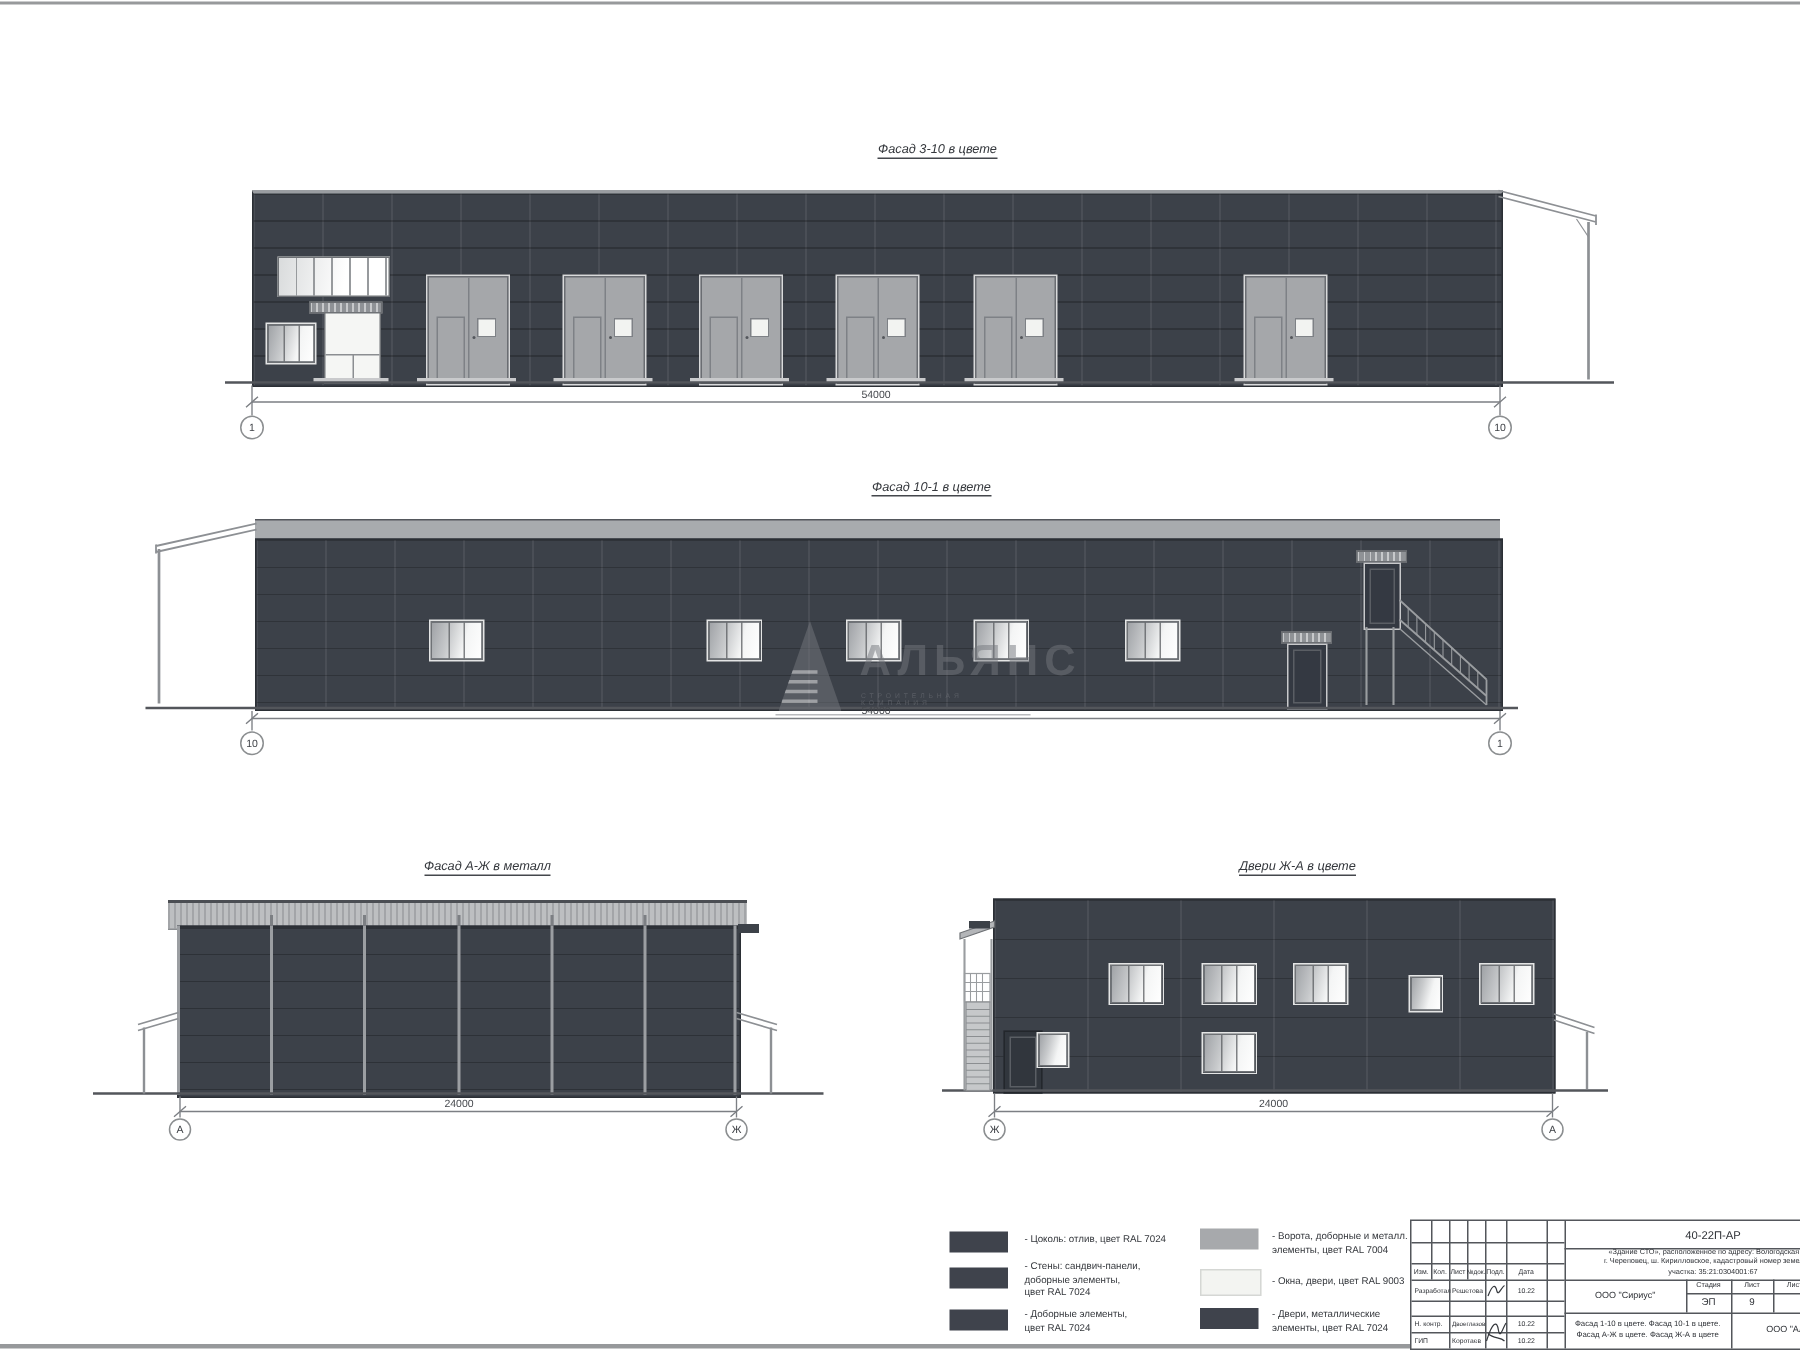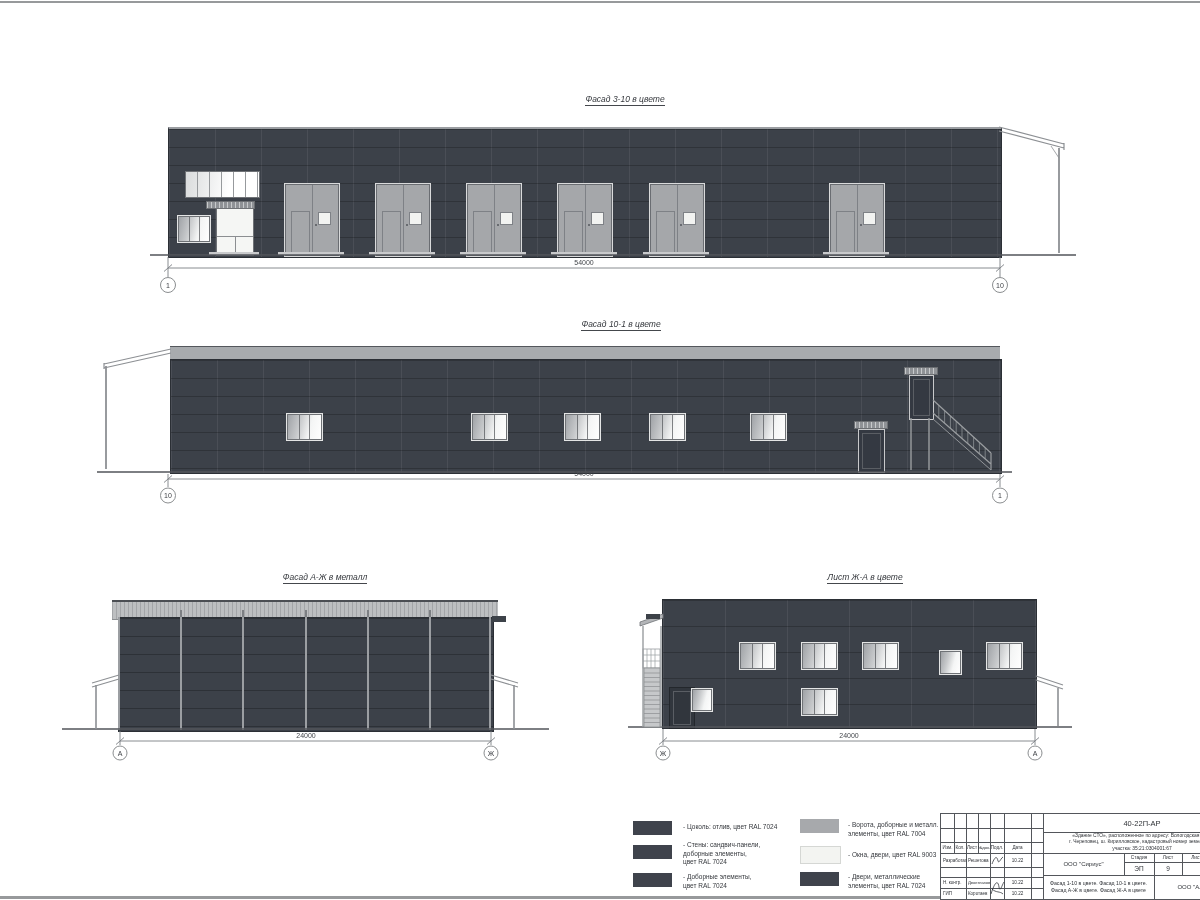--- a/index.html
+++ b/index.html
@@ -139,21 +139,21 @@
   <div class="abs mull" style="left:305px;top:617px;height:113px;"></div>
   <div class="abs mull" style="left:367px;top:617px;height:113px;"></div>
   <div class="abs mull" style="left:429px;top:617px;height:113px;"></div>
   <div class="abs mulltick" style="left:180px;top:610px;"></div>
   <div class="abs mulltick" style="left:242px;top:610px;"></div>
   <div class="abs mulltick" style="left:305px;top:610px;"></div>
   <div class="abs mulltick" style="left:367px;top:610px;"></div>
   <div class="abs mulltick" style="left:429px;top:610px;"></div>
   <div class="abs" style="left:492px;top:616px;width:14px;height:6px;background:#3d4249;"></div>
 
-  <div class="abs ftitle" style="left:735px;top:572px;"><span>Лист Ж-А в цвете</span></div>
+  <div class="abs ftitle" style="left:735px;top:572px;"><span>Двери Ж-А в цвете</span></div>
   <div class="abs wall f4" style="left:662px;top:599px;width:373px;height:128px;"></div>
   <div class="abs steeldoor" style="left:669px;top:687px;width:24px;height:40px;background:#31363d;border-color:#23272c;"></div>
   <div class="abs win" style="left:740px;top:643px;"></div>
   <div class="abs win" style="left:802px;top:643px;"></div>
   <div class="abs win" style="left:863px;top:643px;"></div>
   <div class="abs win sq" style="left:940px;top:651px;width:19px;height:21px;"></div>
   <div class="abs win" style="left:987px;top:643px;"></div>
   <div class="abs win sq" style="left:692px;top:689px;width:18px;height:20px;"></div>
   <div class="abs win" style="left:802px;top:689px;"></div>
 
@@ -232,20 +232,35 @@
       <text x="1000" y="287.5">10</text>
       <text x="168" y="498">10</text>
       <text x="1000" y="498">1</text>
       <text x="120" y="755.5">А</text>
       <text x="491" y="755.5">Ж</text>
       <text x="663" y="755.5">Ж</text>
       <text x="1035" y="755.5">А</text>
     </g>
   </svg>
 
+  <div id="watermark" class="abs" style="left:517px;top:412px;width:170px;height:64px;border-bottom:1px solid #74777d;">
+    <svg class="abs" style="left:2px;top:2px;" width="42" height="60" viewBox="0 0 42 60">
+      <defs>
+          <clipPath id="tri">
+            <polygon points="21,0 42,60 0,60"></polygon>
+          </clipPath>
+        </defs>
+      <g clip-path="url(#tri)">
+        <rect x="0" y="0" width="42" height="60" fill="#74777d"></rect>
+        <path d="M2 34 H26 M2 40.5 H26 M2 47 H26 M2 53.5 H26" stroke="#ffffff" stroke-width="2.4"></path>
+      </g>
+    </svg>
+    <div class="abs" style="left:56px;top:14px;" id="wm-name">АЛЬЯНС</div>
+    <div class="abs" style="left:57px;top:48px;" id="wm-sub">СТРОИТЕЛЬНАЯ КОМПАНИЯ</div>
+  </div>
 
   <div class="abs swatch" style="left:633px;top:821px;background:#3f434c;"></div>
   <div class="abs leg-label" style="left:683px;top:823px;">- Цоколь: отлив, цвет RAL 7024</div>
   <div class="abs swatch" style="left:633px;top:845px;background:#3f434c;"></div>
   <div class="abs leg-label" style="left:683px;top:841px;">- Стены: сандвич-панели,
 доборные элементы,
 цвет RAL 7024</div>
   <div class="abs swatch" style="left:633px;top:873px;background:#3f434c;"></div>
   <div class="abs leg-label" style="left:683px;top:873px;">- Доборные элементы,
 цвет RAL 7024</div>

